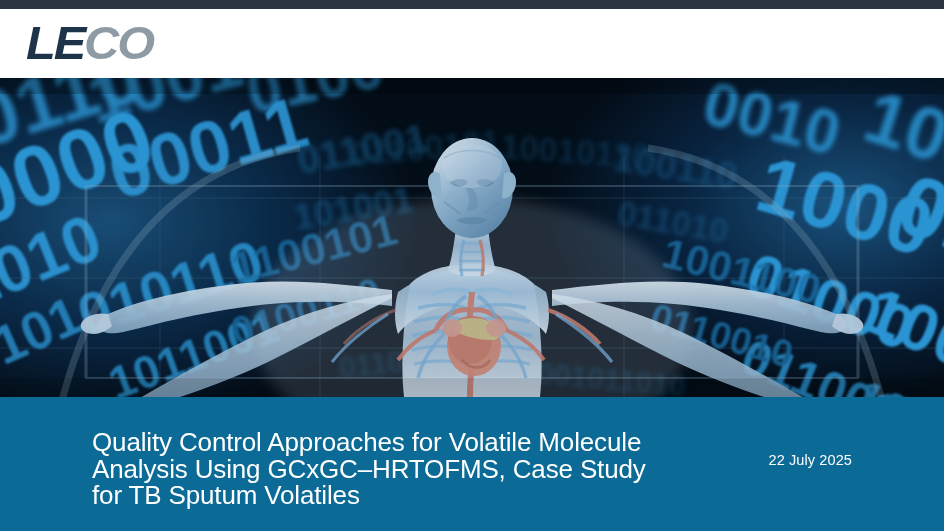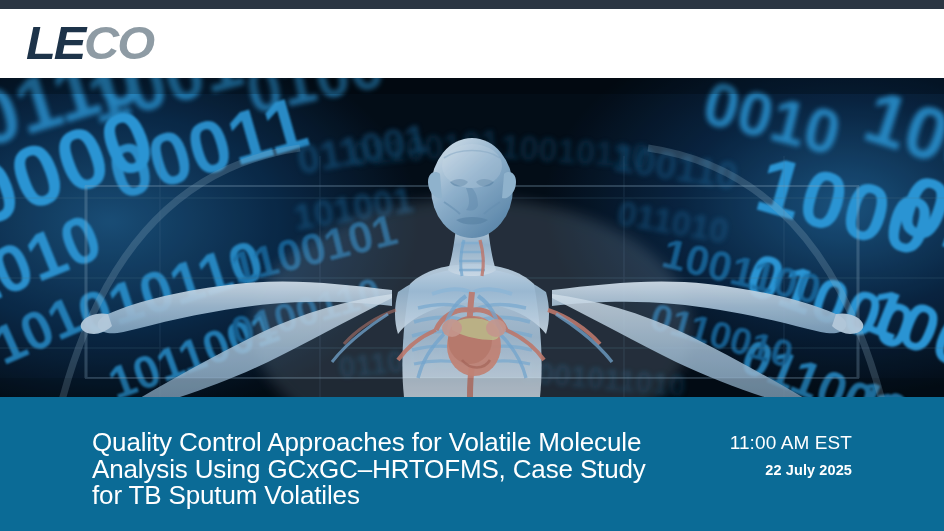--- a/index.html
+++ b/index.html
@@ -70,21 +70,21 @@
     white-space:pre-line;
   }
   .meta {
     position:absolute; right:92px; top:431px;
     width:220px;
     text-align:right;
     color:#ffffff;
     font-family:"Liberation Sans", sans-serif;
   }
   .meta .time { font-size:19px; line-height:24px; display:block; letter-spacing:0.1px; }
-  .meta .date { font-size:14.5px; line-height:22px; display:block; margin-top:4px; letter-spacing:0.1px;font-weight:bold; }
+  .meta .date { font-size:14.5px; line-height:22px; display:block; margin-top:18px; letter-spacing:0.1px; }
 </style>
 </head>
 <body>
 
 <div class="page">
 
   <div class="topbar"></div>
 
   <div class="header">
     <div class="logo"><span class="le">LE</span><span class="co">CO</span></div>
@@ -325,17 +325,16 @@
     </svg>
   </div>
 
   <div class="footer"></div>
 
   <div class="title">Quality Control Approaches for Volatile Molecule
 Analysis Using GCxGC–HRTOFMS, Case Study
 for TB Sputum Volatiles</div>
 
   <div class="meta">
-    <span class="time">11:00 AM EST</span>
     <span class="date">22 July 2025</span>
   </div>
 
 </div>
 
 </body></html>

